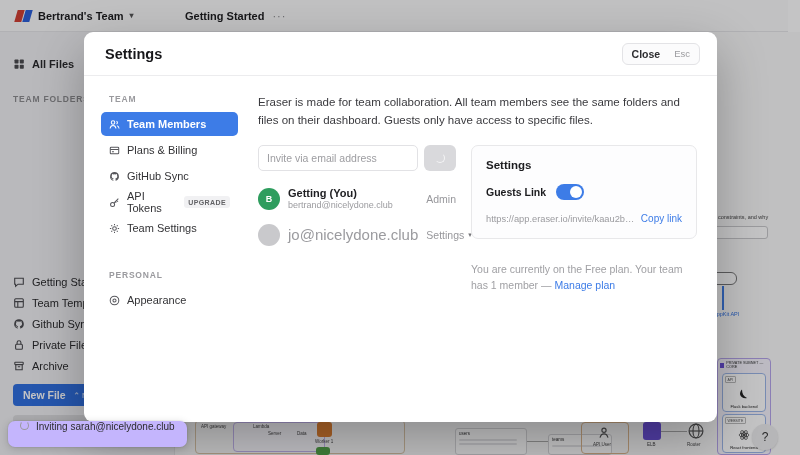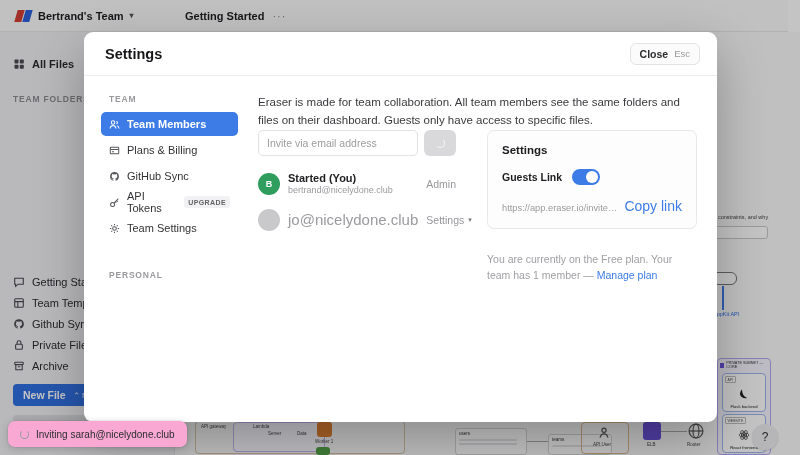--- a/index.html
+++ b/index.html
@@ -55,36 +55,36 @@
   .ctable .rowline { height:2px; width:90%; background:#e4e4e6; margin-top:2.5px; border-radius:1px; }
   .cwire { position:absolute; height:1px; background:#aaa; }
 
   
   .overlay { position:absolute; inset:0; background:rgba(10,10,14,.24); }
 
   
   .modal { position:absolute; left:84px; top:32px; width:633px; height:390px; background:#fff; border-radius:9px; box-shadow:0 18px 50px rgba(0,0,0,.28); display:flex; flex-direction:column; }
   .m-header { height:44px; border-bottom:1px solid #ececee; display:flex; align-items:center; justify-content:space-between; padding:0 17px 0 21px; flex:none; }
   .m-title { font-size:14.5px; font-weight:700; color:#17171a; }
-  .close-btn { display:flex; align-items:center; gap:6px; background:#fbfbfc; border:1px solid #e3e3e6; border-radius:6px; padding:4px 9px; font-size:10.5px; font-weight:600; color:#2c2c2f; font-family:inherit; }
+  .close-btn { display:flex; align-items:center; gap:14px; background:#fbfbfc; border:1px solid #e3e3e6; border-radius:6px; padding:4px 9px; font-size:10.5px; font-weight:600; color:#2c2c2f; font-family:inherit; }
   .close-btn .esc { color:#9b9b9f; font-weight:400; font-size:9.5px; }
   .m-body { flex:1; display:flex; padding:18px 20px 0 17px; min-height:0; }
 
   .m-nav { width:137px; flex:none; }
   .m-nav .nav-label { font-size:8.5px; letter-spacing:.8px; color:#9a9a9e; font-weight:600; margin:0 0 8px 8px; }
   .m-nav .nav-label.second { margin-top:30px; }
   .nav-item { display:flex; align-items:center; gap:7px; height:24px; padding:0 8px; border-radius:5px; font-size:11px; color:#333336; margin-bottom:2px; cursor:default; }
   .nav-item .icon12 { color:#57575c; width:11px; height:11px; }
   .nav-item.sel { background:#3d7ce7; color:#fff; font-weight:600; }
   .nav-item.sel .icon12 { color:#fff; }
   .upgrade { margin-left:auto; background:#f1f1f3; border-radius:3px; font-size:7px; font-weight:700; letter-spacing:.4px; color:#636366; padding:2.5px 4px; }
 
   .m-main { flex:1; margin-left:20px; min-width:0; }
   .desc { font-size:11.5px; color:#3a3a3e; line-height:1.55; max-width:445px; }
-  .cols { display:flex; gap:31px;justify-content:flex-end; }
+  .cols { display:flex; margin-top:15px; gap:15px;justify-content:flex-end; }
   .col-left { width:198px; flex:none; }
   .invite-row { display:flex; gap:6px; }
   .invite-input { flex:1; height:26px; border:1px solid #e2e2e5; border-radius:5px; padding:0 8px; font-size:10.5px; color:#333; font-family:inherit; background:#fff; min-width:0; }
   .invite-input::placeholder { color:#9d9da1; }
   .send-btn { width:32px; height:26px; border:none; border-radius:6px; background:#d9d9dc; display:flex; align-items:center; justify-content:center; flex:none; }
   .spin { width:10px; height:10px; border-radius:50%; border:1.5px solid #f4f4f5; border-top-color:transparent; border-left-color:transparent; }
   .members { margin-top:16px; display:flex; flex-direction:column; gap:12px; }
   .member { display:flex; align-items:center; gap:8px; }
   .avatar { width:22px; height:22px; border-radius:50%; flex:none; display:flex; align-items:center; justify-content:center; color:#fff; font-size:9px; font-weight:700; }
   .avatar.green { background:#2e9d5e; }
@@ -97,26 +97,26 @@
 
   .col-right { flex:1; min-width:0; }
   .set-card { border:1px solid #e8e8ea; border-radius:7px; background:#fdfdfe; padding:13px 14px 14px; }
   .set-title { font-size:11.5px; font-weight:700; color:#1c1c1f; }
   .link-row { display:flex; align-items:center; gap:10px; margin-top:13px; }
   .link-label { font-size:10.5px; font-weight:700; color:#1c1c1f; }
   .toggle { width:28px; height:16px; border-radius:8px; background:#3d7ce7; position:relative; flex:none; }
   .toggle i { position:absolute; top:2px; right:2px; width:12px; height:12px; border-radius:50%; background:#fff; }
   .url-row { display:flex; align-items:baseline; gap:6px; margin-top:13px; white-space:nowrap; }
   .url { font-size:9.3px; color:#9b9b9f; overflow:hidden; text-overflow:ellipsis; }
-  .copy-link { font-size:14px; color:#3d7ce7; flex:none; cursor:pointer; }
+  .copy-link { font-size:10px; color:#3d7ce7; flex:none; cursor:pointer; }
   .plan-note { margin-top:22px; font-size:10.5px; color:#a0a0a4; line-height:1.55; max-width:235px; }
   .plan-note a { color:#3d7ce7; text-decoration:none; cursor:pointer; }
 
   
-  .toast { position:absolute; left:8px; bottom:8px; height:26px; background:#f9a8d4; border-radius:7px; box-shadow:0 2px 8px rgba(0,0,0,.18), 0 0 0 1px rgba(0,0,0,.04); display:flex; align-items:center; gap:7px; padding:0 12px; }
+  .toast { position:absolute; left:8px; bottom:8px; height:26px; background:#c4b5fd; border-radius:7px; box-shadow:0 2px 8px rgba(0,0,0,.18), 0 0 0 1px rgba(0,0,0,.04); display:flex; align-items:flex-start; gap:7px; padding:0 12px; }
   .toast .spin2 { width:9px; height:9px; border-radius:50%; border:1.5px solid #9a9a9e; border-top-color:transparent; }
   .toast span { font-size:10px; color:#2c2c2f; }
 </style>
 </head>
 <body>
 
 <div class="app">
 
   <div class="bg">
     <div class="bg-header">
@@ -336,39 +336,48 @@
                 <circle cx="6" cy="6" r="2"></circle>
                 <path d="M6 1v1.5M6 9.5V11M1 6h1.5M9.5 6H11M2.5 2.5l1 1M8.5 8.5l1 1M9.5 2.5l-1 1M3.5 8.5l-1 1"></path>
               </svg>
           </span>
           <span>Team Settings</span>
         </div>
 
         <div class="nav-label second">PERSONAL</div>
 
 
+        <div class="nav-item">
+          <span class="icon12">
+            <svg viewBox="0 0 12 12" fill="none" stroke="currentColor" stroke-width="1.1">
+                <circle cx="6" cy="6" r="4.7"></circle>
+                <circle cx="6" cy="6" r="1.7"></circle>
+              </svg>
+          </span>
+          <span>Appearance</span>
+        </div>
       </nav>
 
       <div class="m-main">
         <p class="desc">Eraser is made for team collaboration. All team members see the same folders and files on their dashboard. Guests only have access to specific files.</p>
 
         <div class="cols">
           <div class="col-left">
             <div class="invite-row">
               <input class="invite-input" value="" placeholder="Invite via email address" style="">
               <button class="send-btn">
                 <span class="spin"></span>
               </button>
             </div>
 
             <div class="members">
               <div class="member">
                 <span class="avatar green">B</span>
                 <span>
-                  <div class="m-name">Started (You)</div>
+                  <div class="m-name">Getting (You)</div>
                   <div class="m-email">bertrand@nicelydone.club</div>
                 </span>
                 <span class="m-role">Admin</span>
               </div>
               <div class="member">
                 <span class="avatar gray"></span>
                 <span class="m-email solo">jo@nicelydone.club</span>
                 <span class="m-role">
                   <span>Settings</span>
                   <span class="caret">▾</span>

